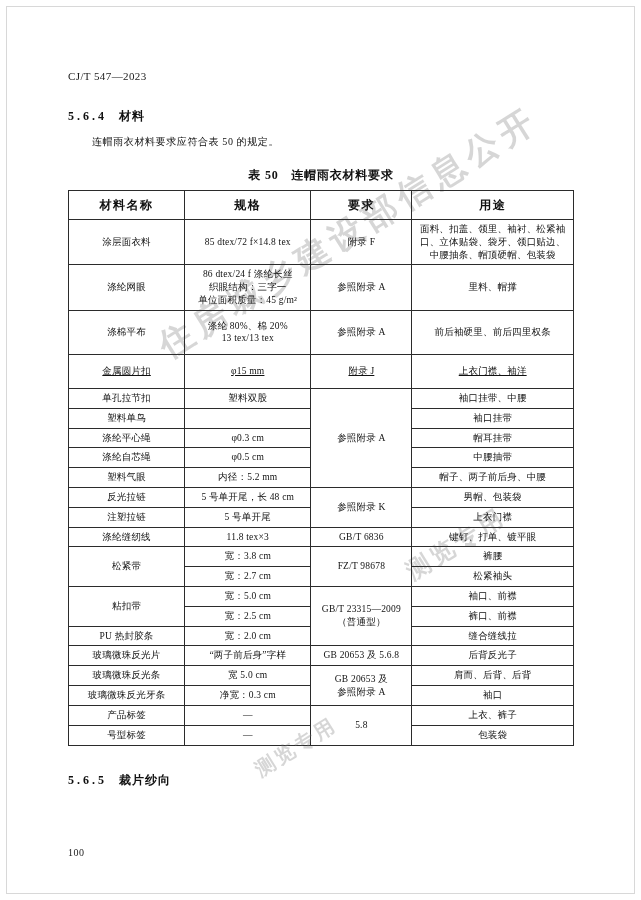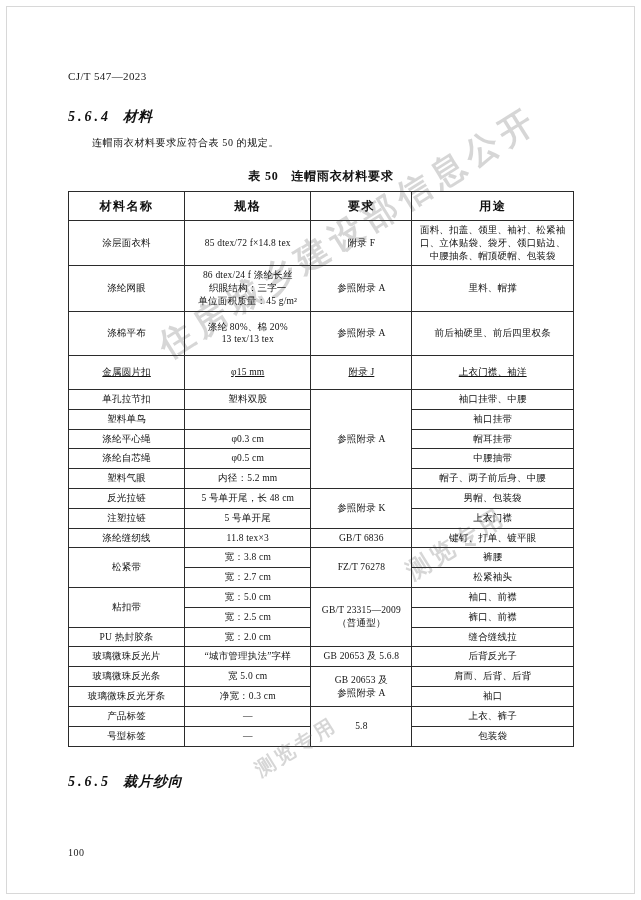--- a/index.html
+++ b/index.html
@@ -33,26 +33,25 @@
     width: 506px;
   }
   .header-code {
     font-size: 11px;
     letter-spacing: 0.4px;
     color: #1a1a1a;
     margin-bottom: 26px;
     font-family: "Liberation Serif", serif;
   }
   .sec-head {
-    font-size: 14px;
+    font-size: 12px;
     font-weight: bold;
     color: #111;
     margin: 0 0 10px 0;
     letter-spacing: 1px;
-    font-style: italic;
   }
   .sec-head .num { margin-right: 12px; letter-spacing: 3px;}
   .para {
     font-size: 10px;
     color: #111;
     text-indent: 24px;
     margin: 0 0 18px 0;
     letter-spacing: 0.6px;
   }
   .table-title {
@@ -222,21 +221,21 @@
           </tr>
           <tr class="short">
             <td>涤纶缝纫线</td>
             <td>11.8 tex×3</td>
             <td>GB/T 6836</td>
             <td class="leftish">键钉、打单、镀平眼</td>
           </tr>
           <tr class="short">
             <td rowspan="2">松紧带</td>
             <td>宽：3.8 cm</td>
-            <td rowspan="2">FZ/T 76278</td>
+            <td rowspan="2">FZ/T 98678</td>
             <td class="leftish">裤腰</td>
           </tr>
           <tr class="short">
             <td>宽：2.7 cm</td>
             <td class="leftish">松紧袖头</td>
           </tr>
           <tr class="short">
             <td rowspan="2">粘扣带</td>
             <td>宽：5.0 cm</td>
             <td rowspan="3">GB/T 23315—2009<br>（普通型）</td>
@@ -246,21 +245,21 @@
             <td>宽：2.5 cm</td>
             <td class="leftish">裤口、前襟</td>
           </tr>
           <tr class="short">
             <td>PU 热封胶条</td>
             <td>宽：2.0 cm</td>
             <td class="leftish">缝合缝线拉</td>
           </tr>
           <tr class="short">
             <td>玻璃微珠反光片</td>
-            <td>“城市管理执法”字样</td>
+            <td>“两子前后身”字样</td>
             <td>GB 20653 及 5.6.8</td>
             <td class="leftish">后背反光子</td>
           </tr>
           <tr class="short">
             <td>玻璃微珠反光条</td>
             <td>宽 5.0 cm</td>
             <td rowspan="2">GB 20653 及<br>参照附录 A</td>
             <td class="leftish">肩而、后背、后背</td>
           </tr>
           <tr class="short">

